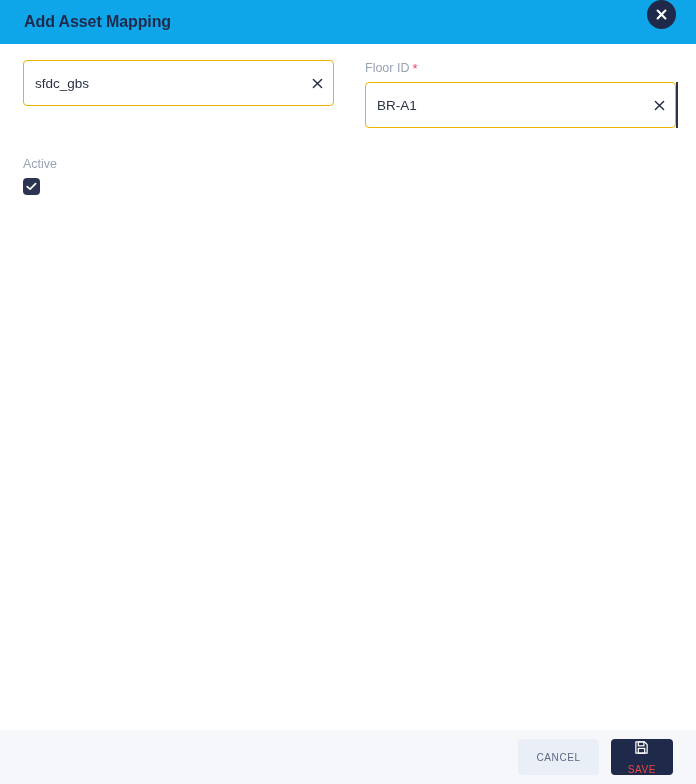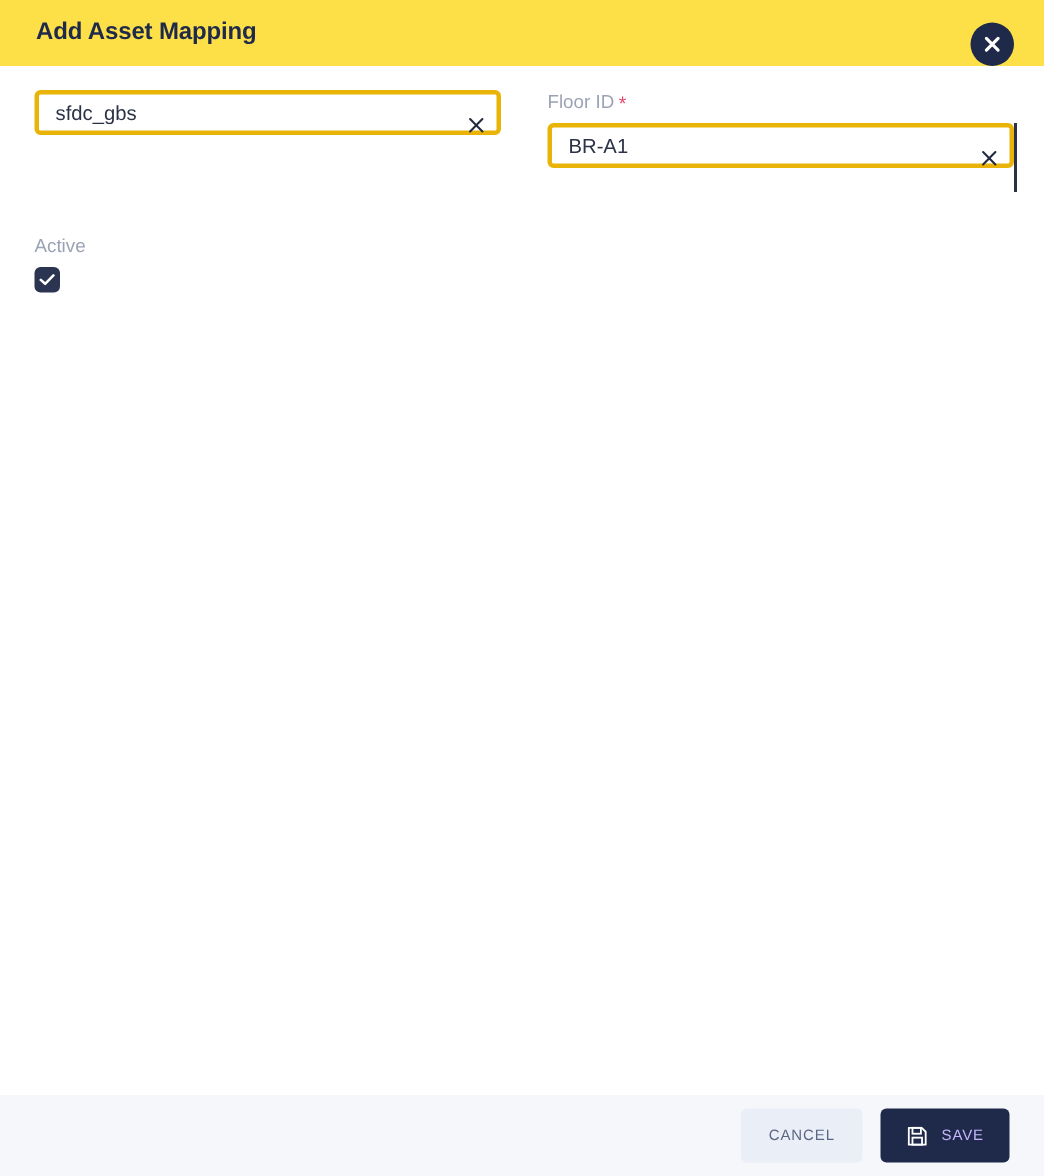--- a/index.html
+++ b/index.html
@@ -21,23 +21,23 @@
     height: 784px;
     background: #ffffff;
     display: flex;
     flex-direction: column;
   }
 
   
   .dialog-header {
     height: 44px;
     flex: 0 0 44px;
-    background: #fde047;
-    display: flex;
-    align-items: flex-end;
+    background: #0ea5e9;
+    display: flex;
+    align-items: flex-start;
     justify-content: space-between;
     padding: 0 16px 0 24px;
     position: relative;
   }
   .dialog-title {
     font-size: 16px;
     font-weight: bold;
     color: #1f2a4a;
     letter-spacing: -0.1px;
     line-height: 44px;
@@ -91,22 +91,22 @@
     margin-left: 3px;
     position: relative;
     top: 1px;
   }
   .input-wrap {
     position: relative;
     height: 46px;
   }
   .text-input {
     width: 100%;
-    height: 30px;
-    border: 3px solid #eab308;
+    height: 46px;
+    border: 1px solid #eab308;
     border-radius: 4px;
     background: #ffffff;
     font-family: "Liberation Sans", sans-serif;
     font-size: 13.5px;
     color: #2b3245;
     padding: 0 34px 0 11px;
     outline: none;
   }
   .text-input::placeholder { color: #b6bdcb; }
   .clear-icon {
@@ -174,23 +174,24 @@
     justify-content: center;
   }
   .btn-cancel {
     background: #eaeef7;
     color: #5b6removed;
     color: #5c6885;
     padding: 0 18px;
   }
   .btn-save {
     background: #1f2a4a;
-    color: #c4b5fd;
+    color: #ef4444;
     padding: 0 17px;
     gap: 9px;
+    flex-direction: column;
   }
   .btn-save .save-icon { display: flex; align-items: center; }
   .btn-save .save-icon svg { display: block; }
 </style>
 </head>
 <body>
 
 <div class="dialog">
 
   <div class="dialog-header">

